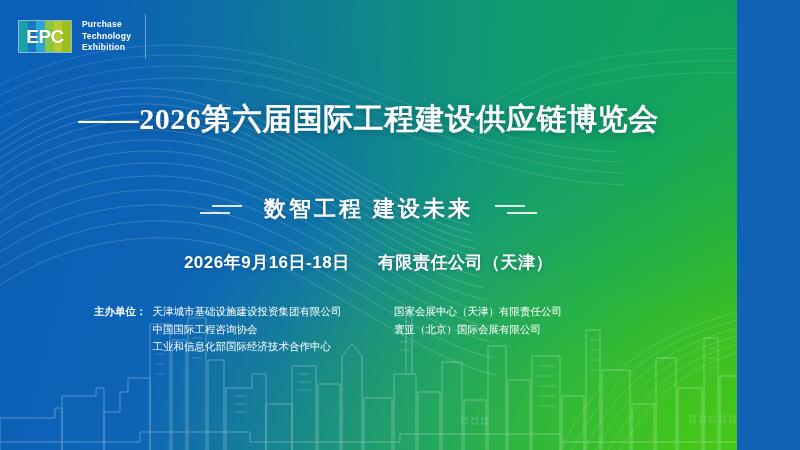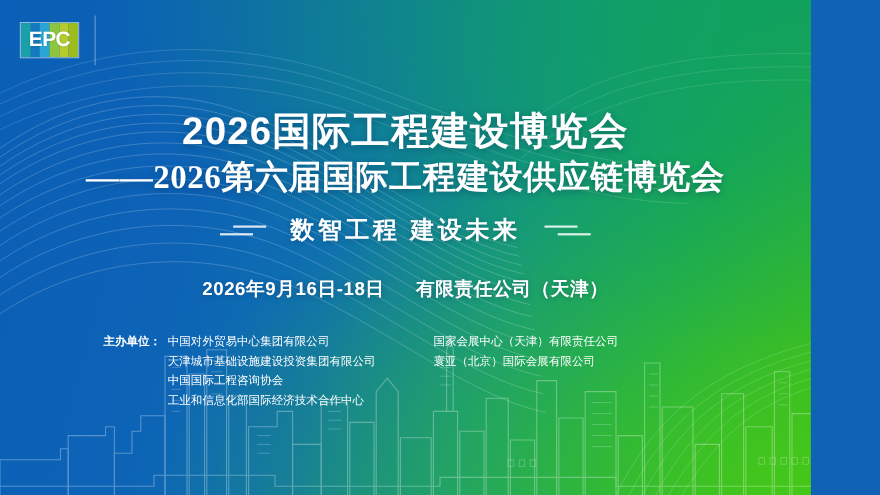--- a/index.html
+++ b/index.html
@@ -204,24 +204,28 @@
   <div class="logo-wrap">
     <div class="logo-mark">
       <i style="background:#1aa0a8"></i>
       <i style="background:#1479bd"></i>
       <i style="background:#2aa6d6"></i>
       <i style="background:#8cc63f"></i>
       <i style="background:#b5cc2e"></i>
       <i style="background:#9dbd1f"></i>
       <span class="logo-text-overlay">EPC</span>
     </div>
+    <div class="logo-words">
+      <div>Purchase</div>
+      <div>Technology</div>
+      <div>Exhibition</div>
+    </div>
   </div>
 
   <div class="headline">
-    <div class="l1">2026国际工程建设博览会</div>
     <div class="l2">——2026第六届国际工程建设供应链博览会</div>
   </div>
 
   <div class="slogan">
     <span class="dash left">
         <b></b>
         <b></b>
       </span>
     <span class="slogan-text">数智工程  建设未来</span>
     <span class="dash right">
@@ -233,21 +237,20 @@
   <div class="datevenue">
     <span>2026年9月16日-18日</span>
     <span class="sep"></span>
     <span>有限责任公司（天津）</span>
   </div>
 
   <div class="orgs">
     <div class="org-block org-left">
       <span class="org-label">主办单位：</span>
       <span class="org-list">
-        <span>中国对外贸易中心集团有限公司</span>
         <span>天津城市基础设施建设投资集团有限公司</span>
         <span>中国国际工程咨询协会</span>
         <span>工业和信息化部国际经济技术合作中心</span>
       </span>
     </div>
     <div class="org-block org-right">
       <span class="org-list">
         <span>国家会展中心（天津）有限责任公司</span>
         <span>寰亚（北京）国际会展有限公司</span>
       </span>

